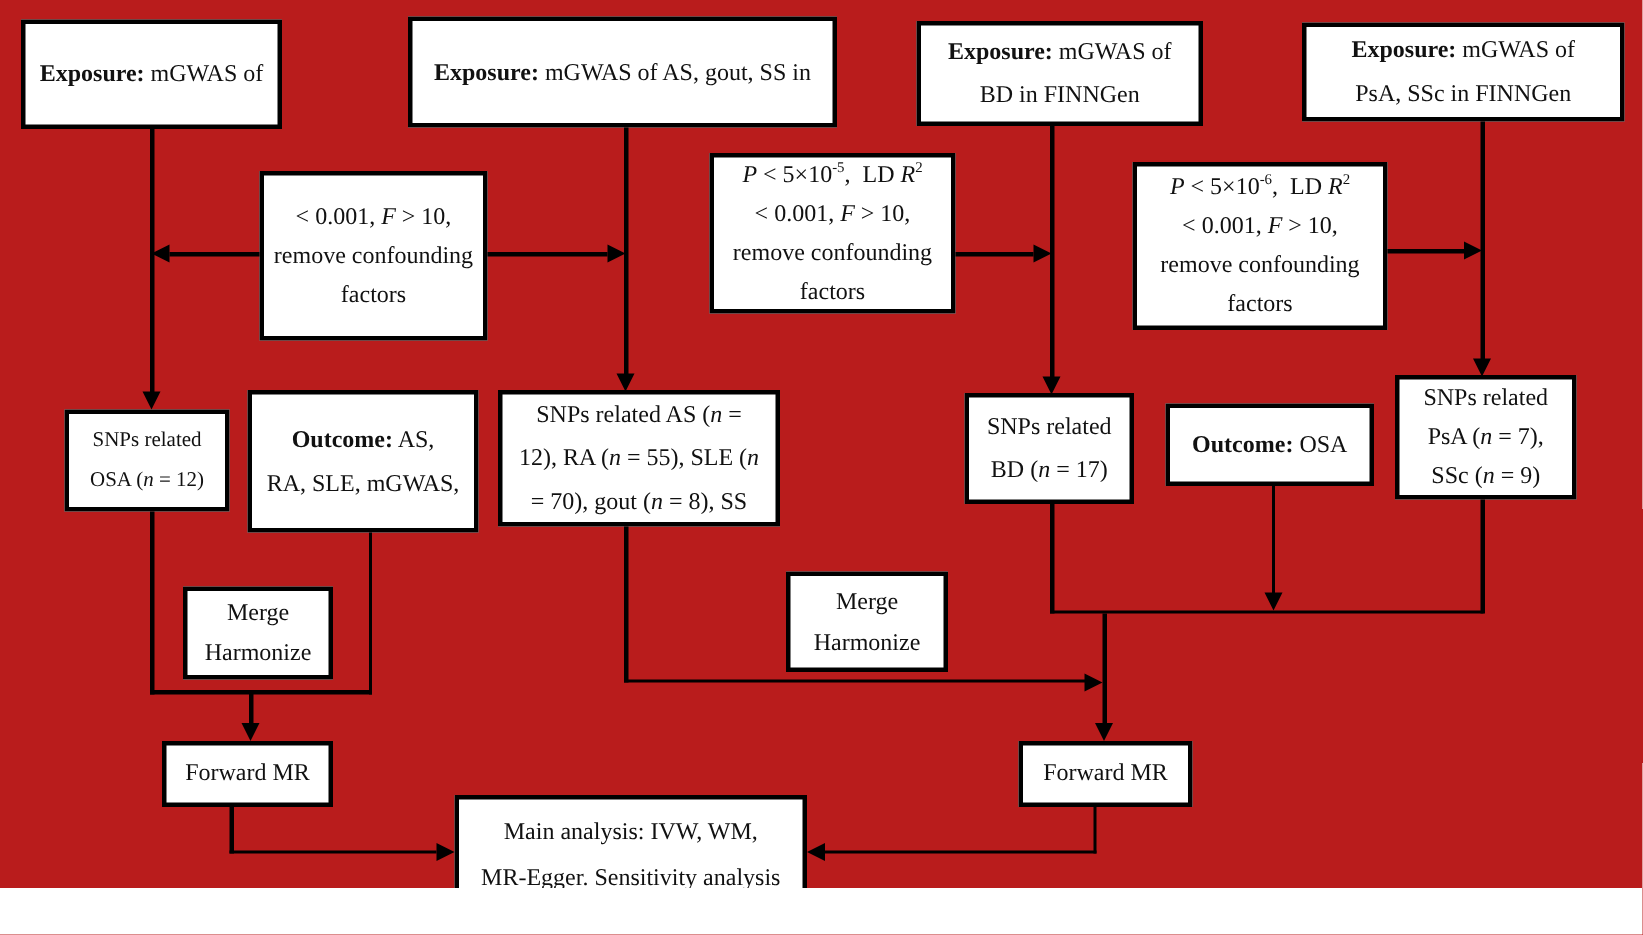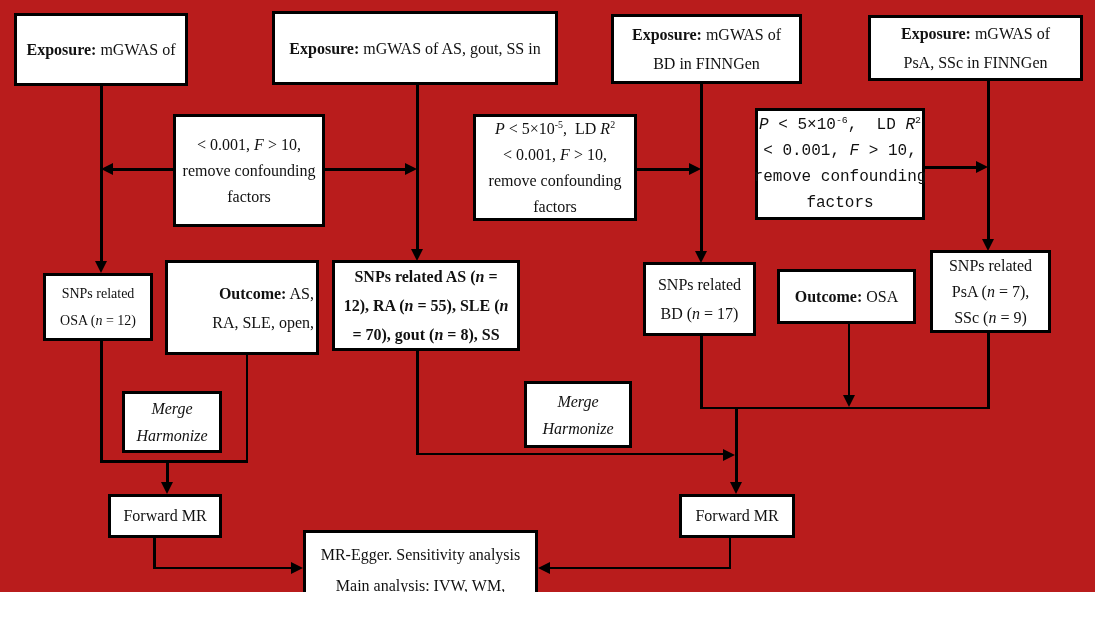--- a/index.html
+++ b/index.html
@@ -31,37 +31,37 @@
   .s-sup{vertical-align:super;font-size:0.62em;line-height:0;}
 
   
   #n-exp-osa {left:14px;  top:13px;  width:174px; height:73px;}
   #n-exp-as  {left:272px; top:11px;  width:286px; height:74px;}
   #n-exp-bd  {left:611px; top:14px;  width:191px; height:70px;}
   #n-exp-psa {left:868px; top:15px;  width:215px; height:66px;}
   #n-exp-osa .tl,#n-exp-as .tl,#n-exp-bd .tl,#n-exp-psa .tl{line-height:29px;}
 
   #n-f1 {left:173px; top:114px; width:152px; height:113px;}
-  #n-f2 {left:473px; top:114px; width:164px; height:107px;}
-  #n-f3 {left:755px; top:108px; width:170px; height:112px;font-family:Liberation Mono, monospace;}
+  #n-f2 {left:473px; top:102px; width:164px; height:107px;}
+  #n-f3 {left:755px; top:108px; width:170px; height:112px;}
 
   #n-snps-osa {left:43px;  top:273px; width:110px; height:68px; font-size:14px;}
   #n-snps-osa .tl{line-height:27px;}
-  #n-out-as   {left:165px; top:260px; width:154px; height:95px;align-items:flex-end;}
+  #n-out-as   {left:165px; top:260px; width:154px; height:95px;}
   #n-out-as .tl{line-height:29px;}
-  #n-snps-as  {left:332px; top:260px; width:188px; height:91px;font-weight:bold;}
+  #n-snps-as  {left:332px; top:260px; width:188px; height:91px;}
   #n-snps-as .tl{line-height:29px;}
   #n-snps-bd  {left:643px; top:262px; width:113px; height:74px;}
   #n-snps-bd .tl{line-height:29px;}
   #n-out-osa  {left:777px; top:269px; width:139px; height:55px;}
   #n-snps-psa {left:930px; top:250px; width:121px; height:83px;}
 
   #n-merge1 {left:122px; top:391px; width:100px; height:62px;}
   #n-merge2 {left:524px; top:381px; width:108px; height:67px;}
-  #n-merge1 .tl,#n-merge2 .tl{line-height:27px;font-style:italic;}
+  #n-merge1 .tl,#n-merge2 .tl{line-height:27px;}
 
   #n-fmr-l {left:108px; top:494px; width:114px; height:44px;}
   #n-fmr-r {left:679px; top:494px; width:116px; height:44px;}
 
   #n-main {left:303px; top:530px; width:235px; height:79px;}
   #n-main .tl{line-height:31px;}
 
   
   .vl{position:absolute;width:2.5px;background:#000000;}
   .hl{position:absolute;height:2.5px;background:#000000;}
@@ -150,21 +150,21 @@
     <div class="tl">remove confounding</div>
     <div class="tl">factors</div>
   </div>
 
   <div class="node" id="n-snps-osa">
     <div class="tl">SNPs related</div>
     <div class="tl"><span>OSA (</span><span class="s-i">n</span><span> = 12)</span></div>
   </div>
   <div class="node" id="n-out-as">
     <div class="tl"><span class="s-b">Outcome:</span><span> AS,</span></div>
-    <div class="tl">RA, SLE, open,</div>
+    <div class="tl">RA, SLE, mGWAS,</div>
   </div>
   <div class="node" id="n-snps-as">
     <div class="tl"><span>SNPs related AS (</span><span class="s-i">n</span><span> =</span></div>
     <div class="tl"><span>12), RA (</span><span class="s-i">n</span><span> = 55), SLE (</span><span class="s-i">n</span></div>
     <div class="tl"><span>= 70), gout (</span><span class="s-i">n</span><span> = 8), SS</span></div>
   </div>
   <div class="node" id="n-snps-bd">
     <div class="tl">SNPs related</div>
     <div class="tl"><span>BD (</span><span class="s-i">n</span><span> = 17)</span></div>
   </div>
@@ -187,22 +187,22 @@
   </div>
 
   <div class="node" id="n-fmr-l">
     <div class="tl">Forward MR</div>
   </div>
   <div class="node" id="n-fmr-r">
     <div class="tl">Forward MR</div>
   </div>
 
   <div class="node" id="n-main">
+    <div class="tl">Main analysis: IVW, WM,</div>
     <div class="tl">MR-Egger. Sensitivity analysis</div>
-    <div class="tl">Main analysis: IVW, WM,</div>
   </div>
 
   <div class="vl" id="v1"></div>
   <div class="vl" id="v2"></div>
   <div class="vl" id="v3"></div>
   <div class="vl" id="v4"></div>
   <div class="vl" id="v5"></div>
   <div class="vl" id="v6"></div>
   <div class="vl" id="v7"></div>
   <div class="vl" id="v8"></div>

